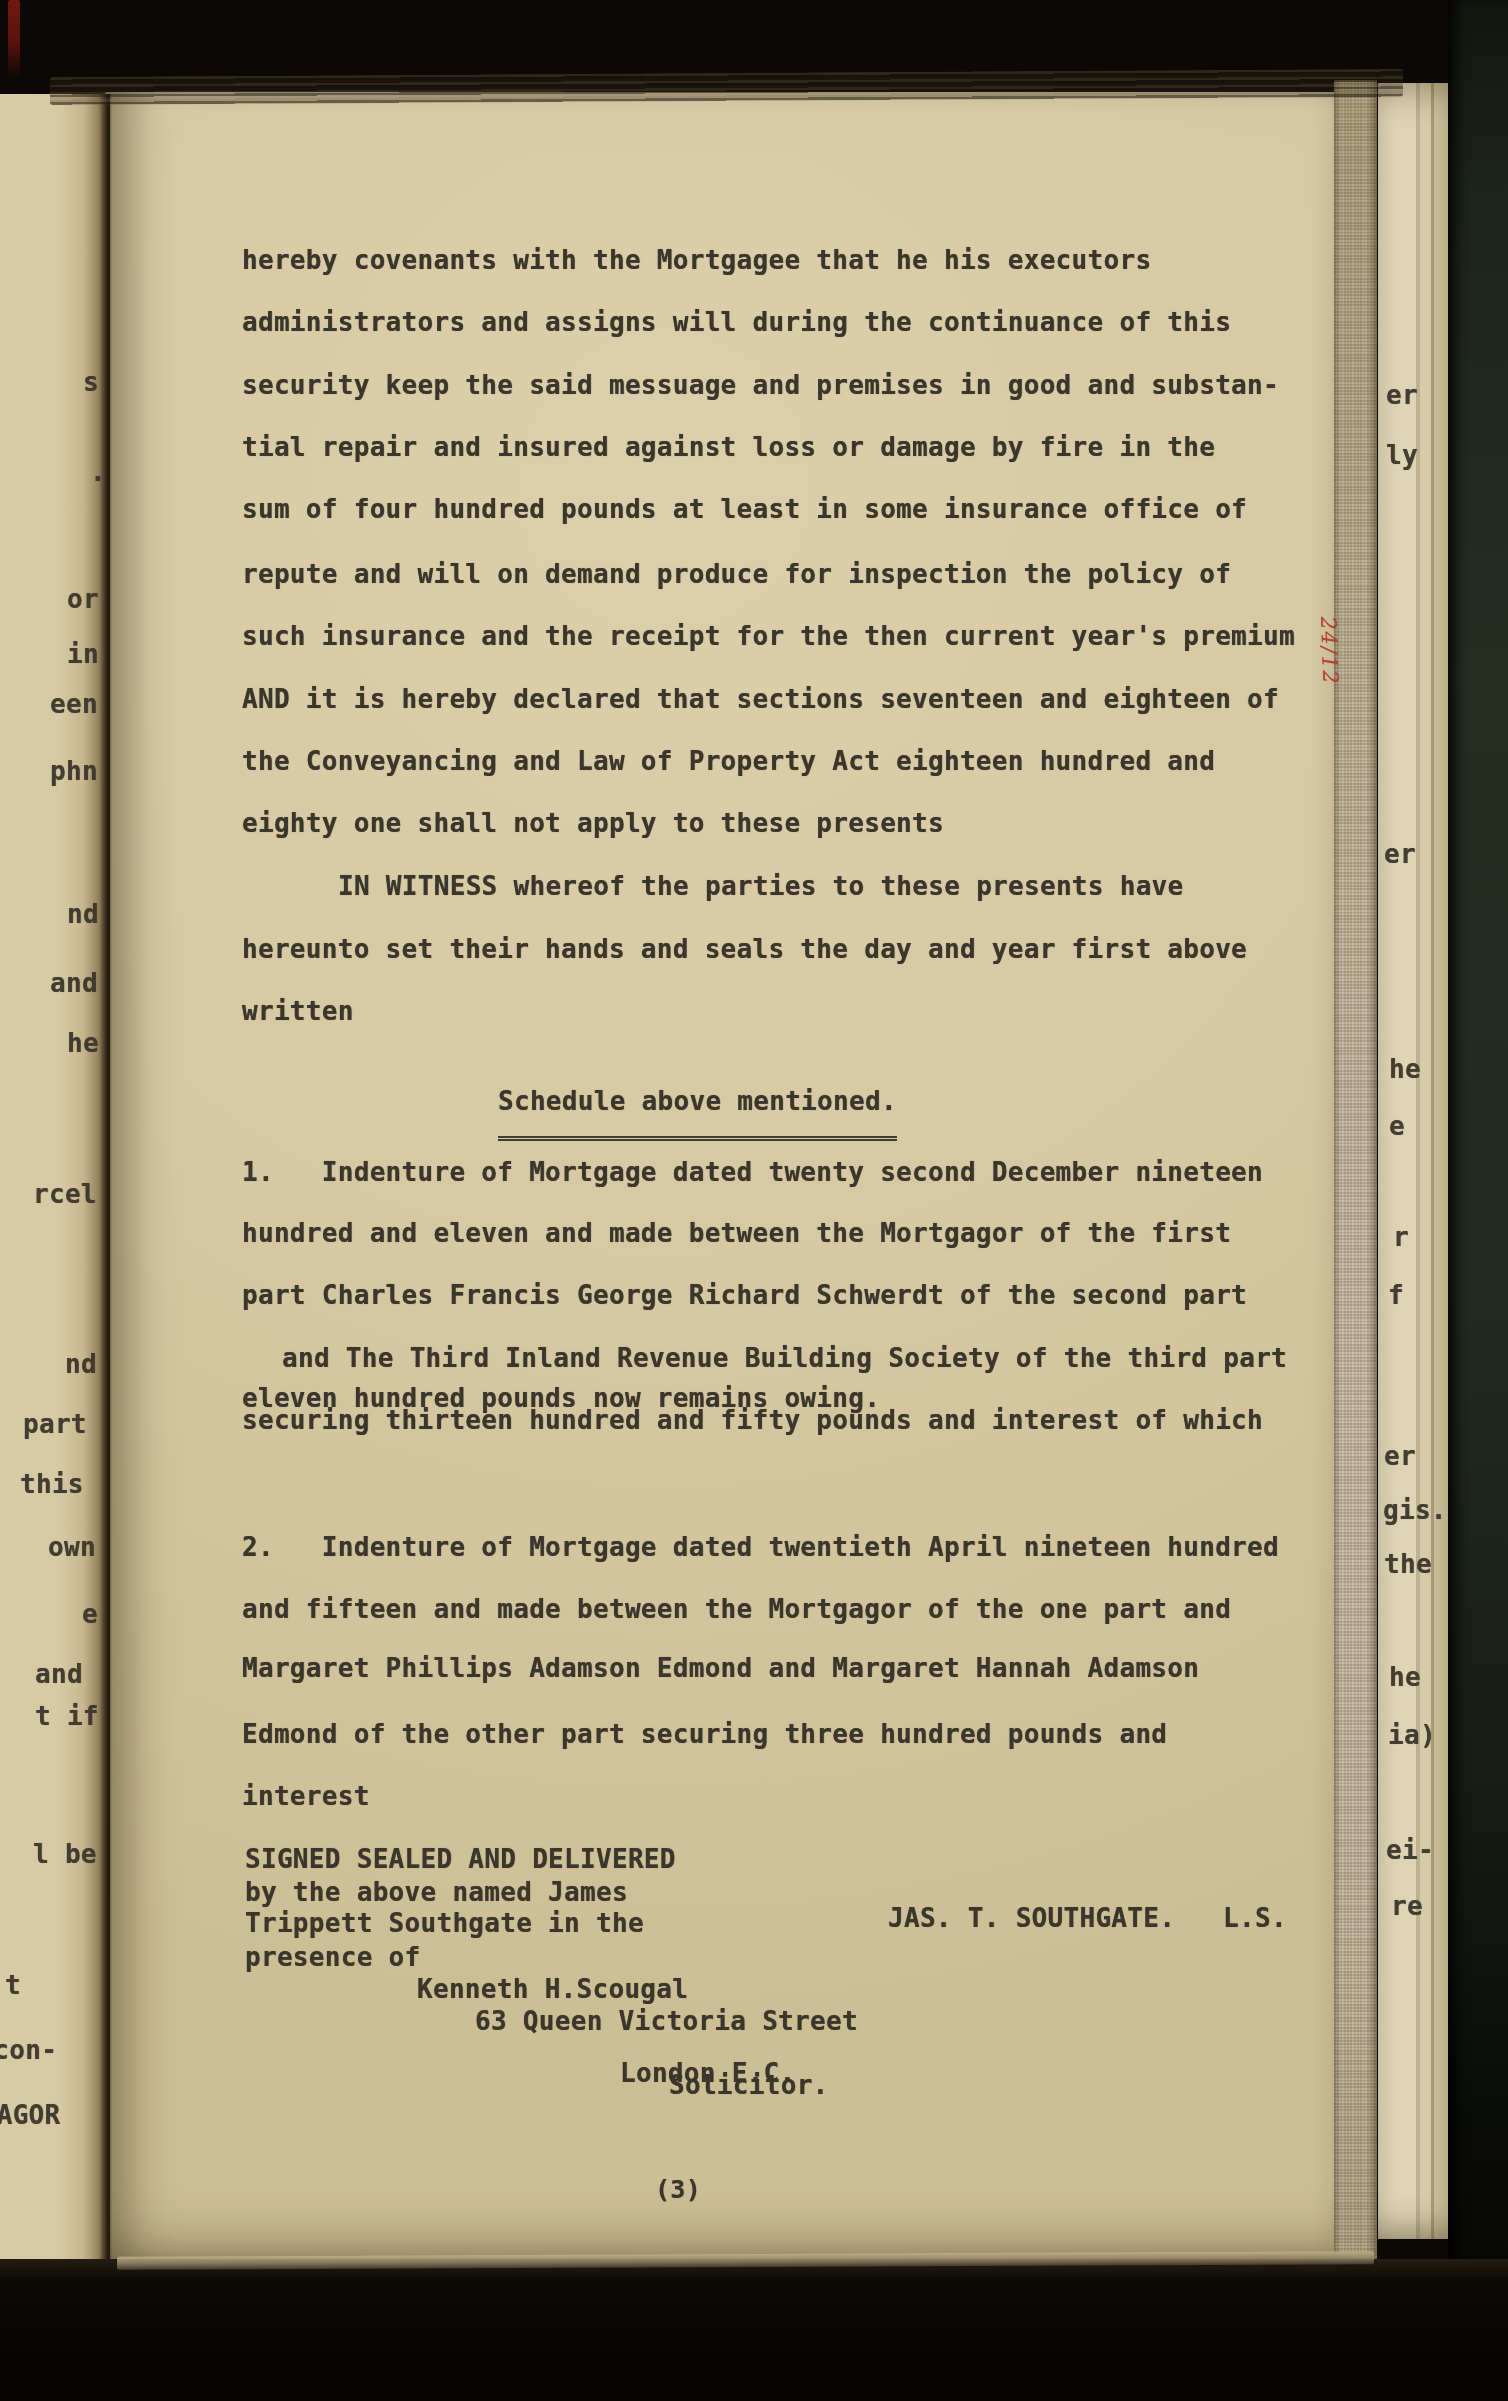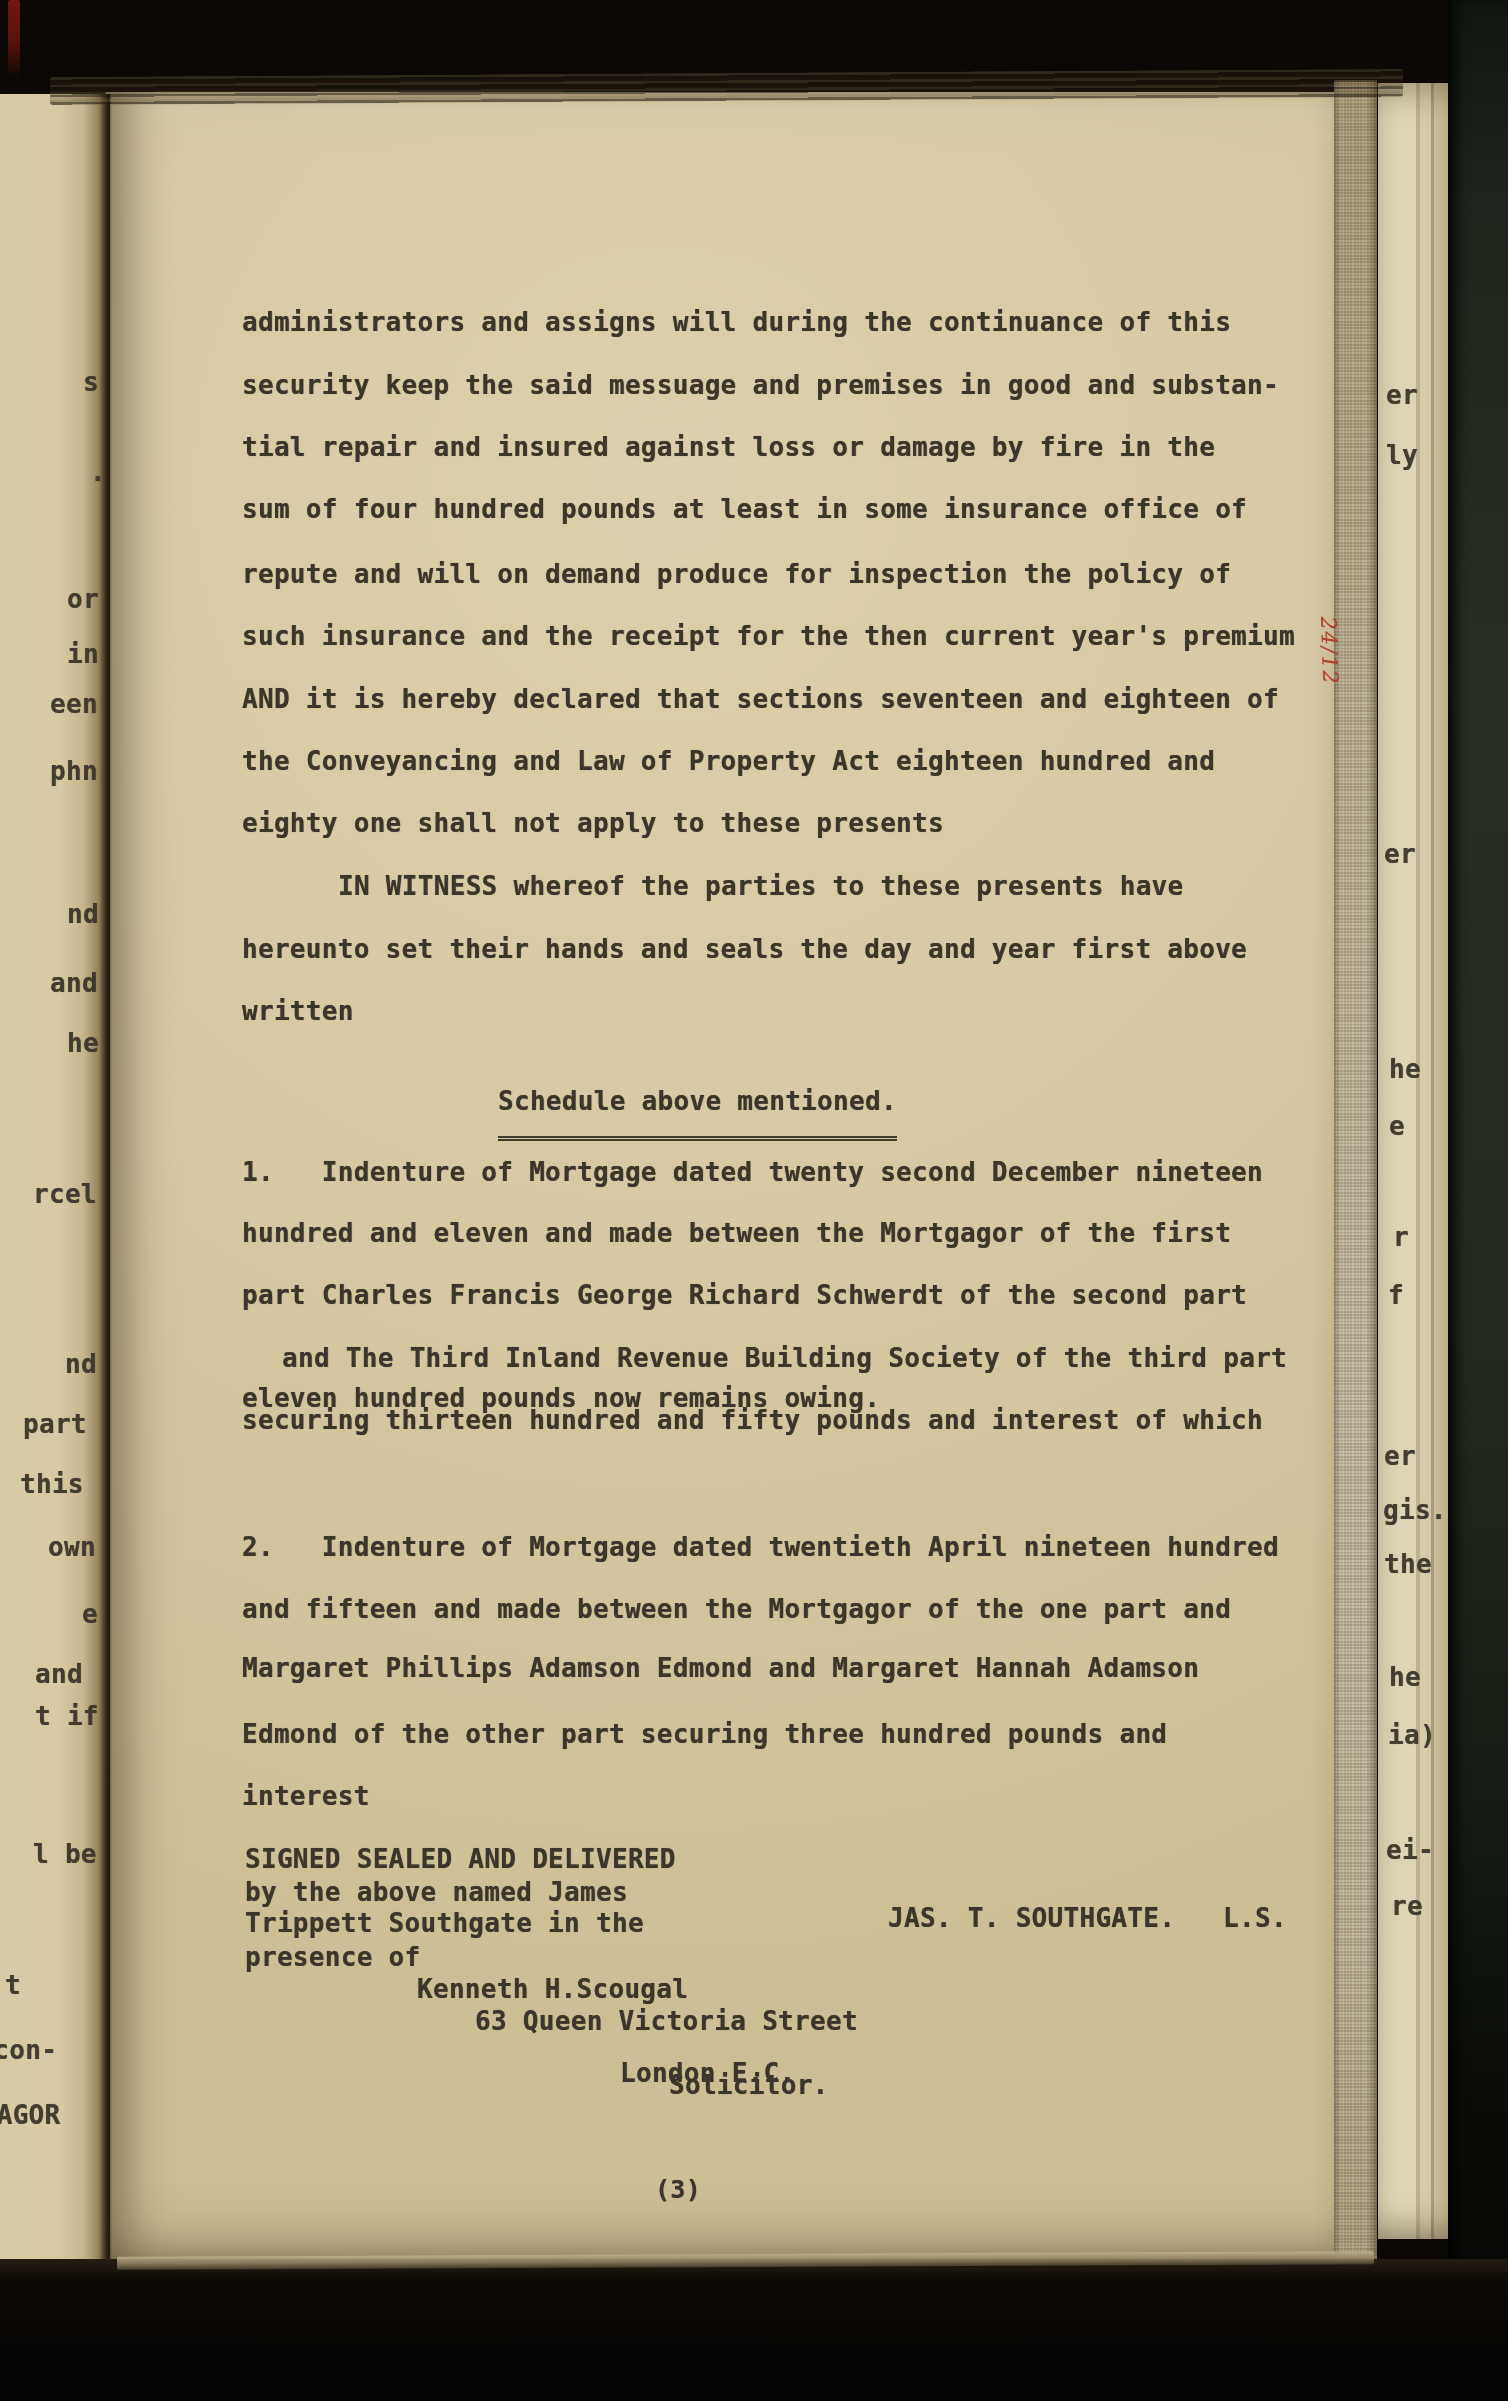--- a/index.html
+++ b/index.html
@@ -88,20 +88,21 @@
       <div class="tw  frag" style="left: 48px; top: 1531px;">own</div>
       <div class="tw  frag" style="left: 82px; top: 1598px;">e</div>
       <div class="tw  frag" style="left: 35px; top: 1658px;">and</div>
       <div class="tw  frag" style="left: 35px; top: 1700px;">t if</div>
       <div class="tw  frag" style="left: 33px; top: 1838px;">l be</div>
       <div class="tw  frag" style="left: 5px; top: 1969px;">t</div>
       <div class="tw  frag" style="left: -6.7px; top: 2034px;">con-</div>
       <div class="tw  frag" style="left: -3.3px; top: 2099px;">AGOR</div>
     </div>
   <div class="layer" id="main-text-layer" style="z-index:11">
+      <div class="tw " style="left: 242px; top: 244px;">hereby covenants with the Mortgagee that he his executors</div>
       <div class="tw " style="left: 242px; top: 306px;">administrators and assigns will during the continuance of this</div>
       <div class="tw " style="left: 242px; top: 369px;">security keep the said messuage and premises in good and substan-</div>
       <div class="tw " style="left: 242px; top: 431px;">tial repair and insured against loss or damage by fire in the</div>
       <div class="tw " style="left: 242px; top: 493px;">sum of four hundred pounds at least in some insurance office of</div>
       <div class="tw " style="left: 242px; top: 558px;">repute and will on demand produce for inspection the policy of</div>
       <div class="tw " style="left: 242px; top: 620px;">such insurance and the receipt for the then current year's premium</div>
       <div class="tw " style="left: 242px; top: 683px;">AND it is hereby declared that sections seventeen and eighteen of</div>
       <div class="tw " style="left: 242px; top: 745px;">the Conveyancing and Law of Property Act eighteen hundred and</div>
       <div class="tw " style="left: 242px; top: 807px;">eighty one shall not apply to these presents</div>
       <div class="tw " style="left: 338px; top: 870px;">IN WITNESS whereof the parties to these presents have</div>

